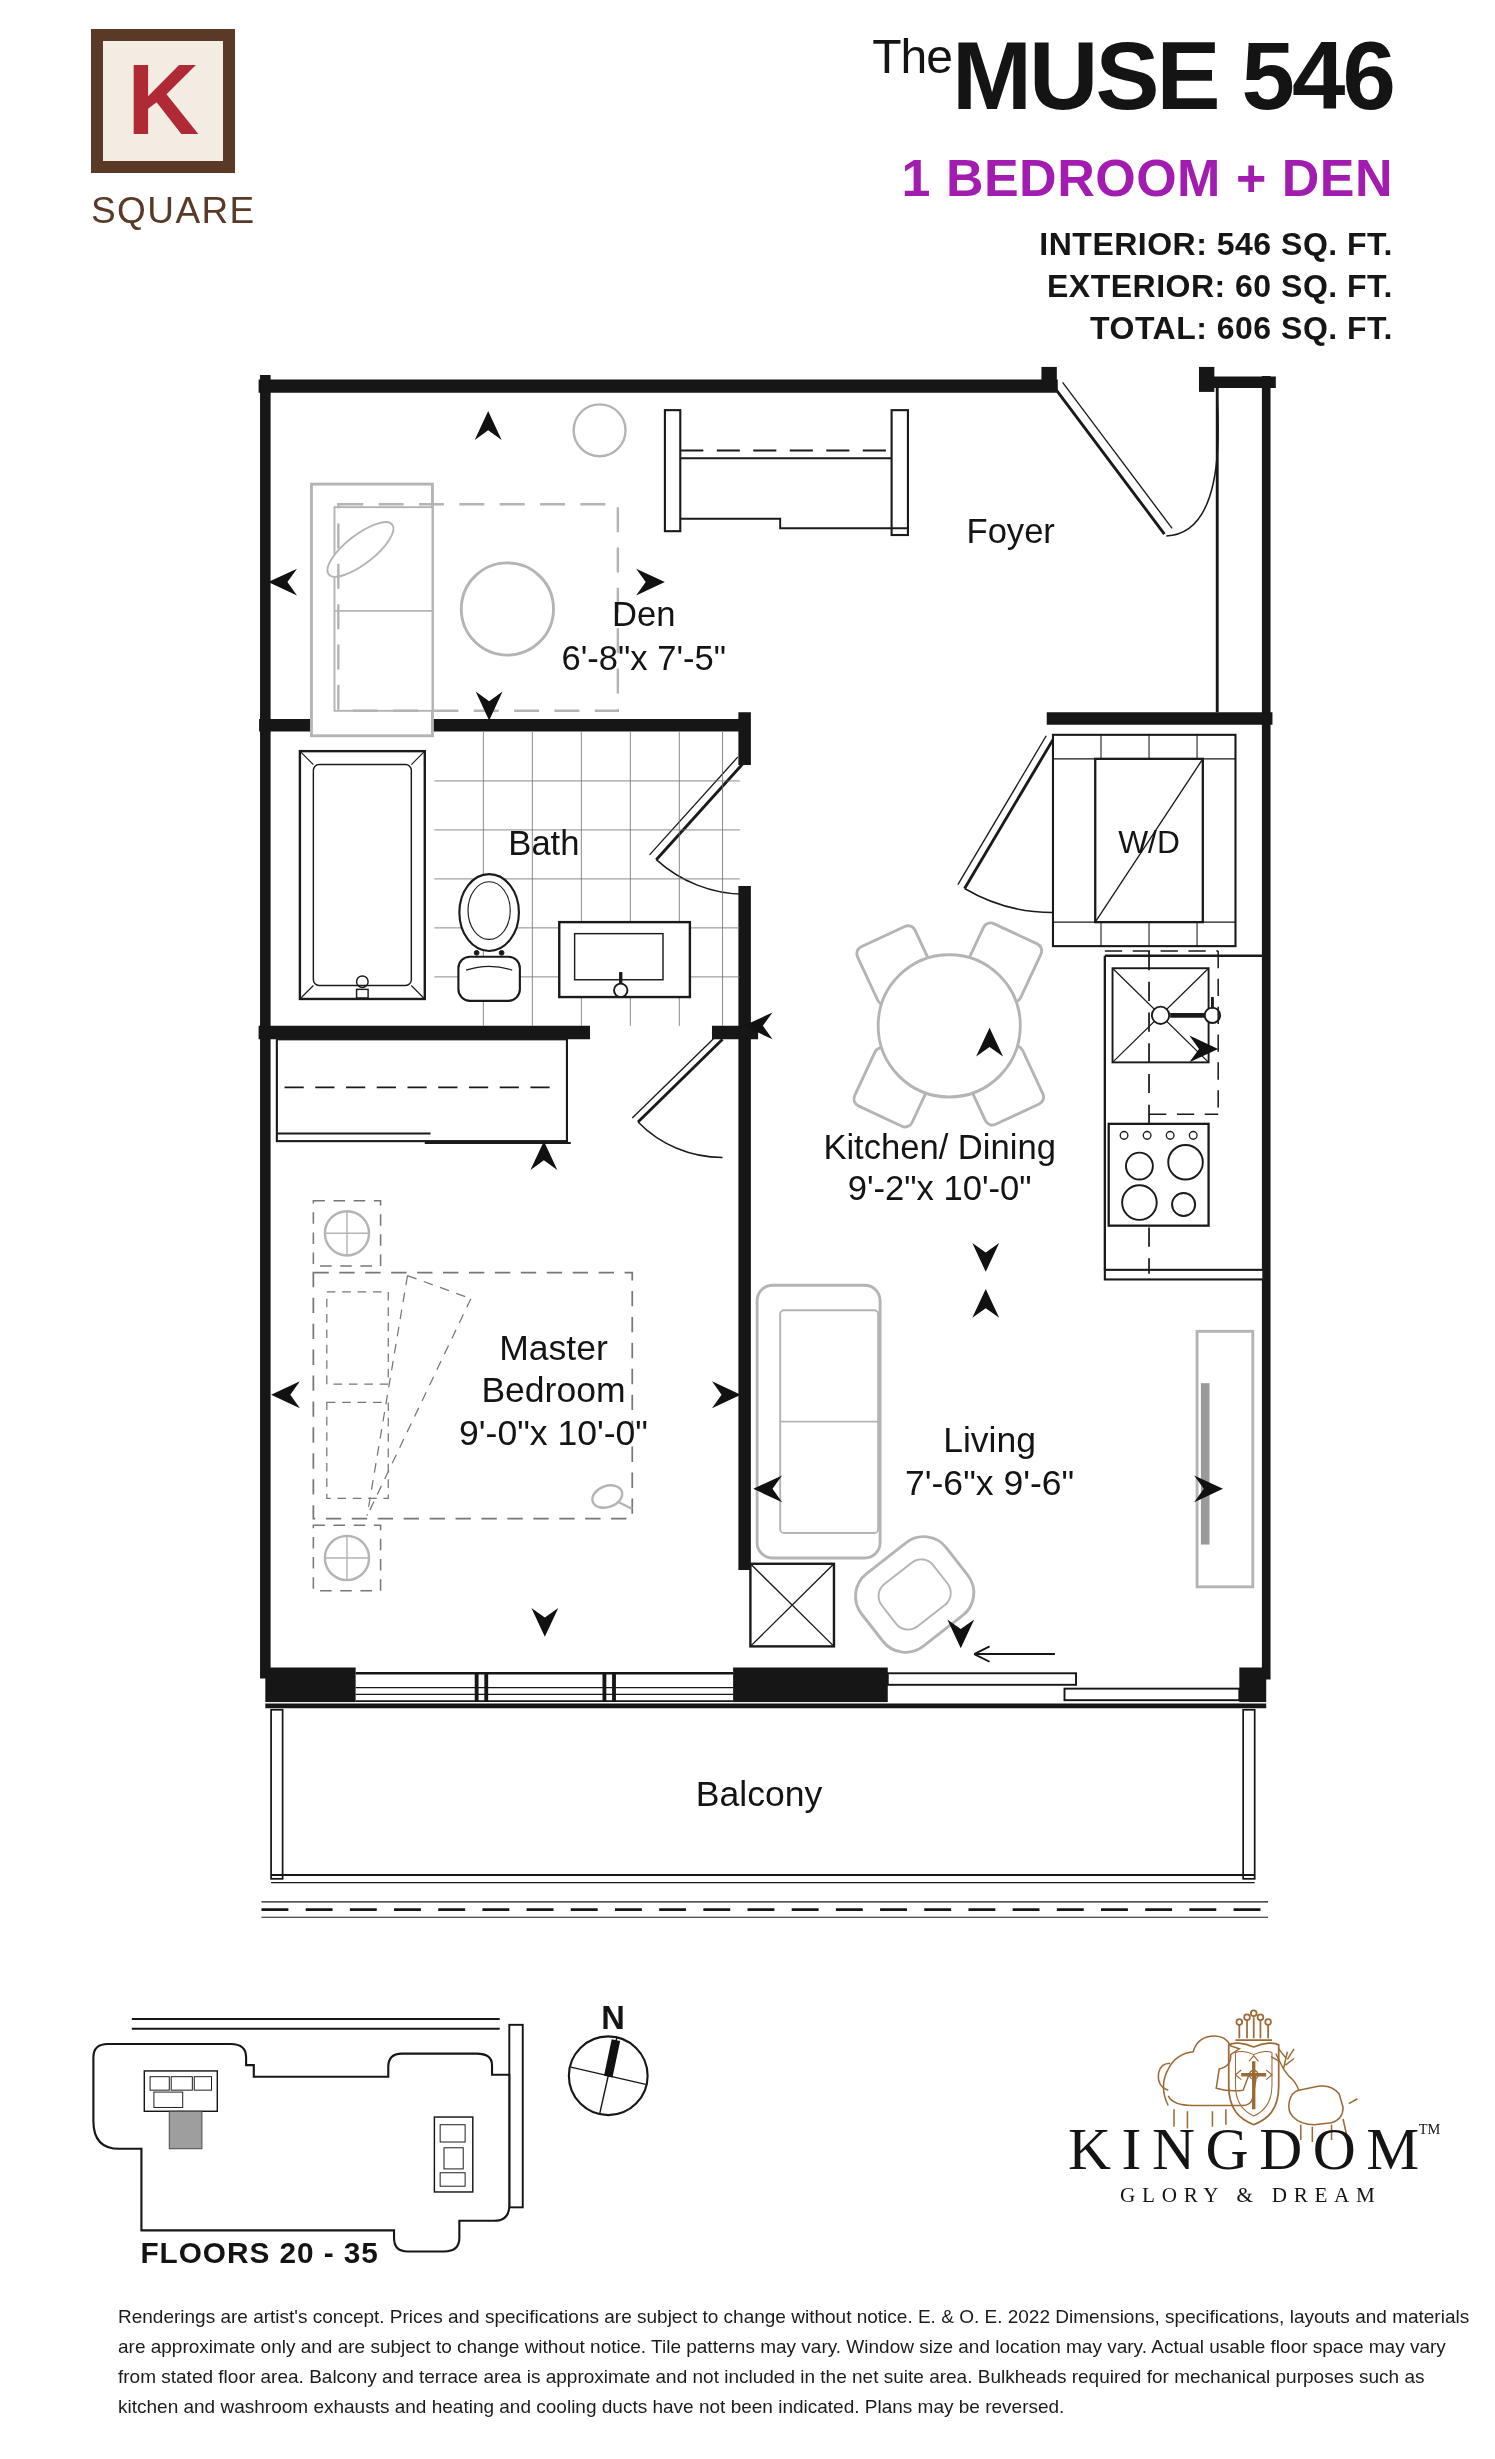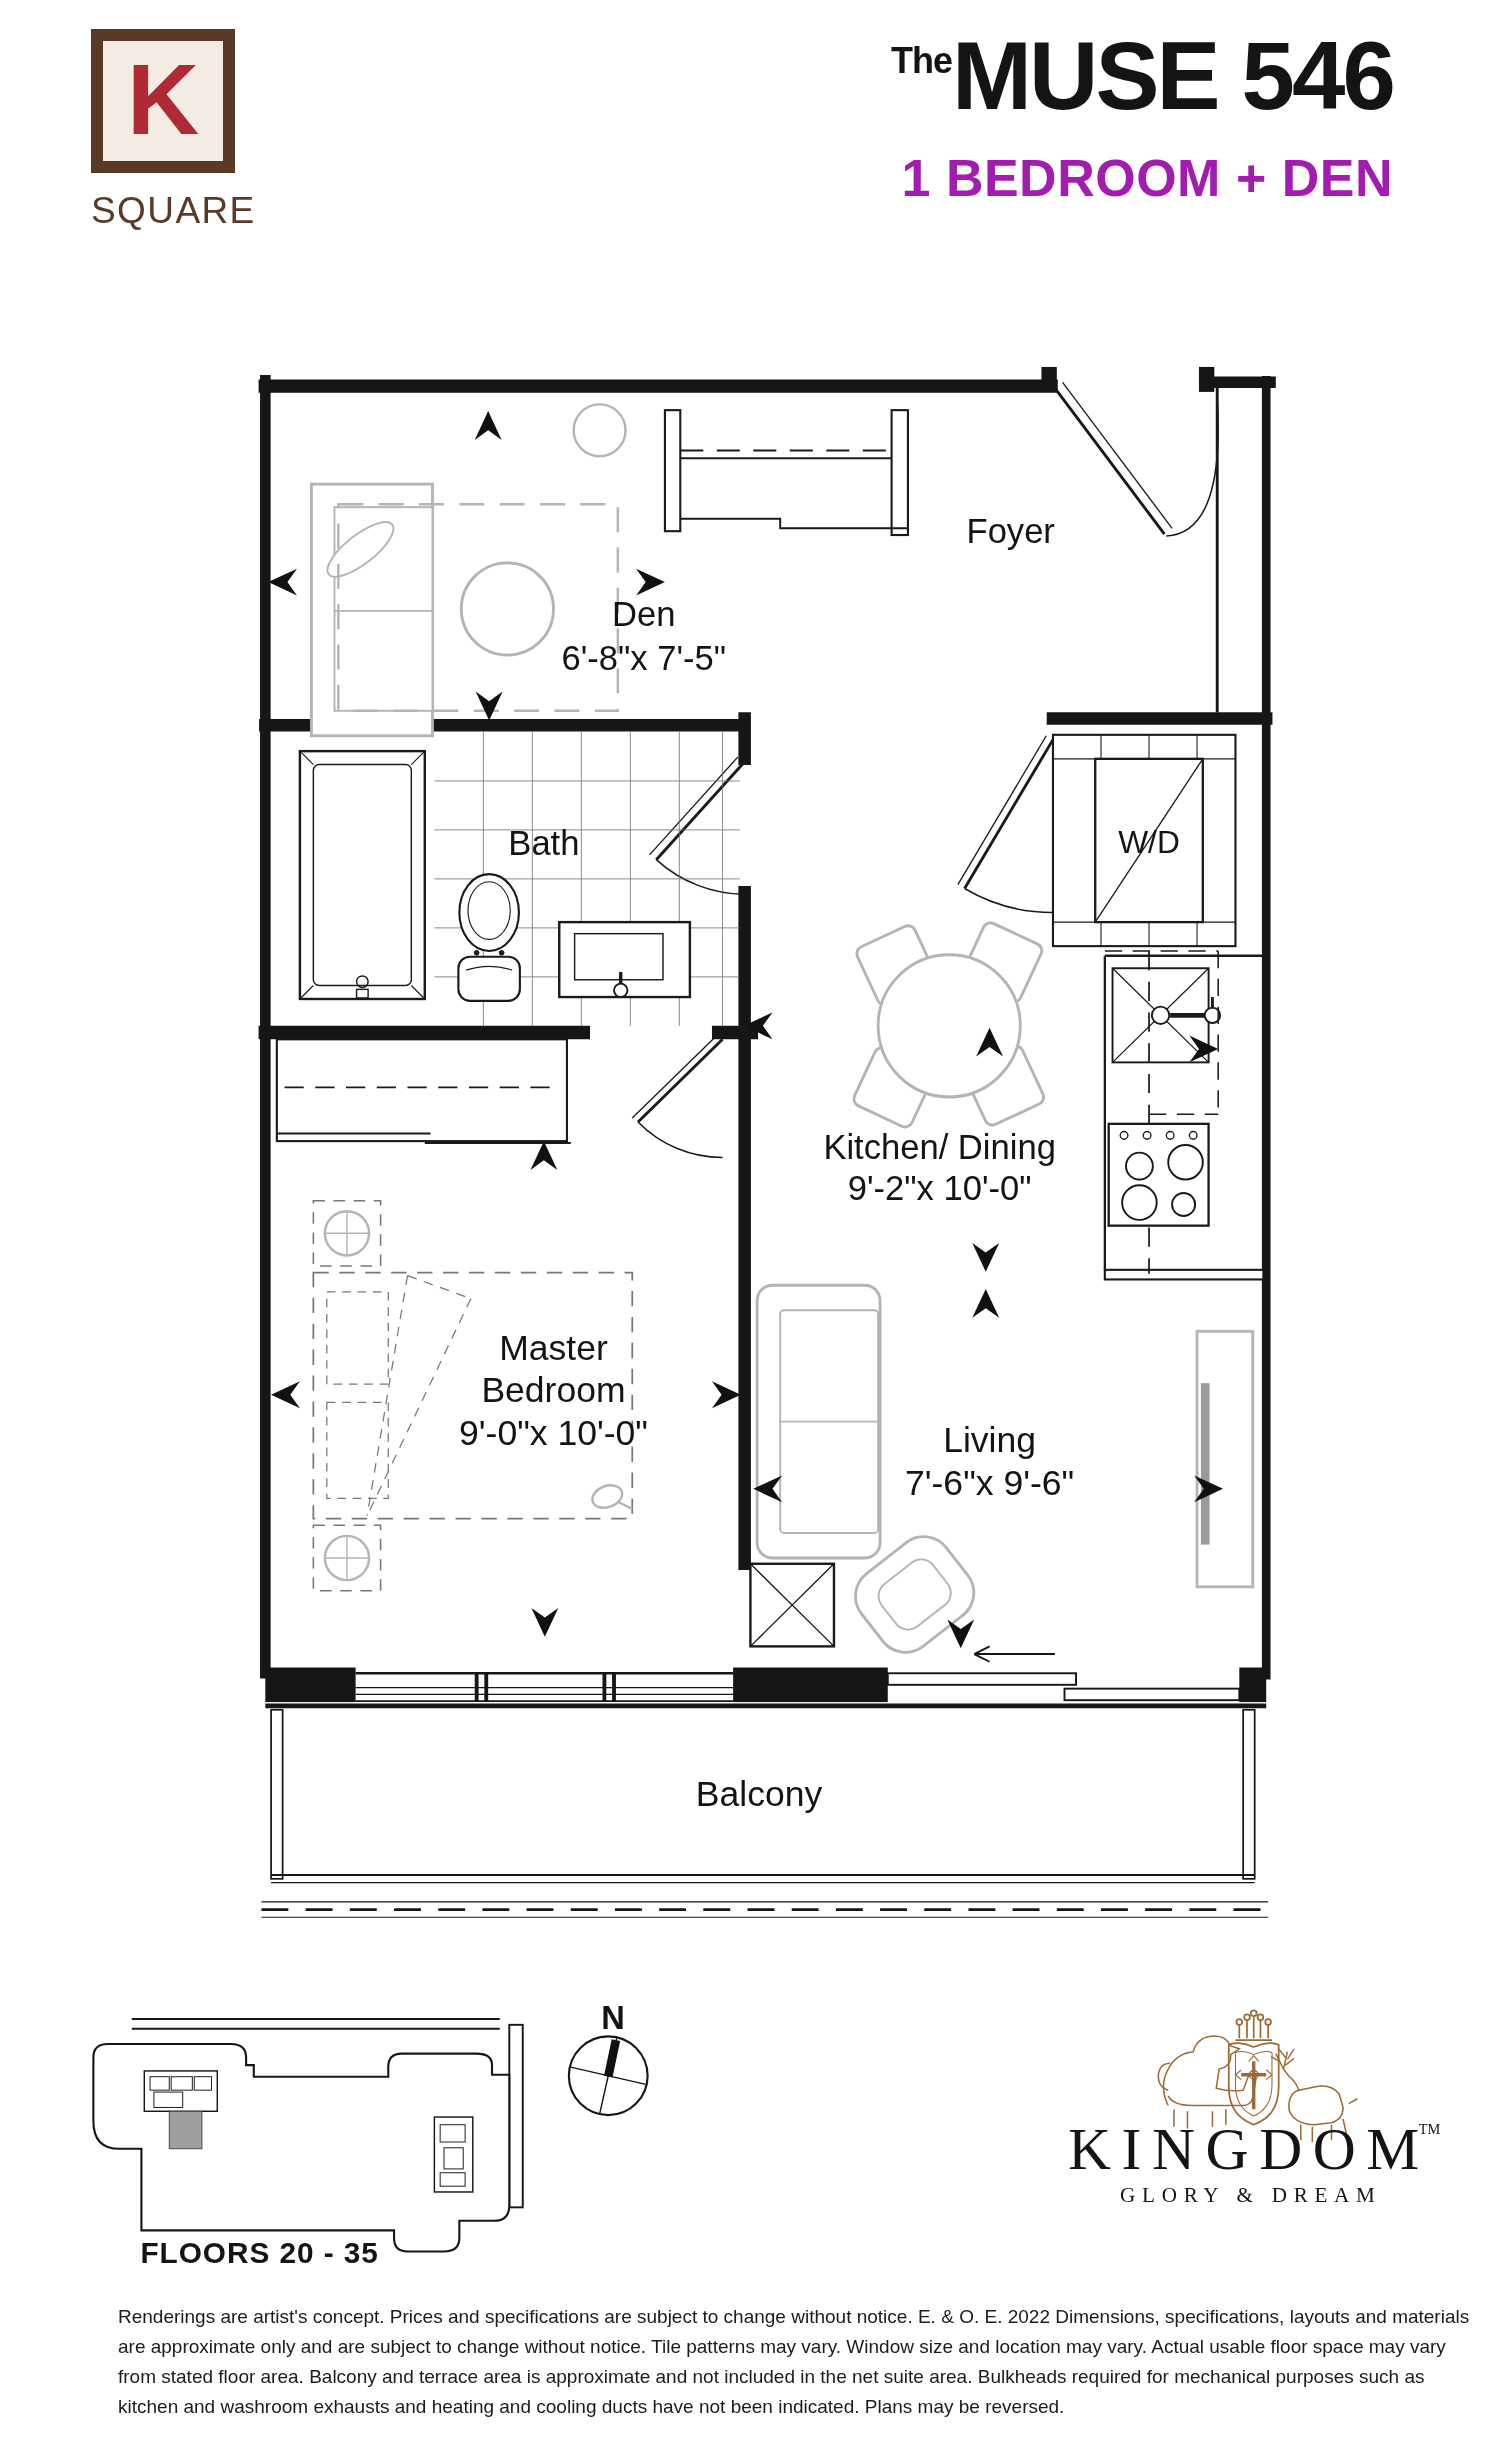--- a/index.html
+++ b/index.html
@@ -6,41 +6,46 @@
   body{width:1496px;height:2459px;position:relative;font-family:"Liberation Sans",sans-serif;color:#161616;}
   .abs{position:absolute;}
   
   .ksq-box{left:91px;top:29px;width:120px;height:120px;border:12.5px solid #5a3a27;background:#f2ece3;
            display:flex;align-items:center;justify-content:center;}
   .ksq-k{font-size:100px;font-weight:bold;color:#b02a35;line-height:1;transform:translateY(-1.9px);}
   .ksq-word{left:91px;top:190px;width:146px;text-align:center;font-size:37px;letter-spacing:1.4px;color:#5a3a27;}
   
   .titleblock{right:103px;top:27px;text-align:right;}
   .title-line{white-space:nowrap;line-height:1.02;}
-  .title-the{font-size:36px;font-weight:bold;letter-spacing:-1px;vertical-align:36px;color:#141414;}
+  .title-the{font-size:48px;font-weight:normal;letter-spacing:-1px;vertical-align:36px;color:#141414;}
   .title-main{font-size:96px;font-weight:bold;letter-spacing:-2.9px;color:#141414;text-align:center;}
   .subtitle{margin-top:23px;font-size:52px;font-weight:bold;color:#a21caf;letter-spacing:0.5px;}
   .areas{margin-top:15.4px;font-size:32px;font-weight:bold;line-height:42px;color:#161616;letter-spacing:0.5px;}
   
   .disclaimer{left:86px;top:2302px;width:1353px;font-size:19px;line-height:30px;color:#1b1b1b;margin-left:32px;}
   
   svg text{font-family:"Liberation Sans",sans-serif;fill:#141414;}
   svg .serif{font-family:"Liberation Serif",serif;}
 </style>
 </head>
 <body>
 
 <div class="abs ksq-box">
   <span class="ksq-k">K</span>
 </div>
 <div class="abs ksq-word">SQUARE</div>
 
 <div class="abs titleblock">
   <div class="title-line"><span class="title-the">The</span><span class="title-main">MUSE 546</span></div>
   <div class="subtitle">1 BEDROOM + DEN</div>
+  <div class="areas">
+    <div>INTERIOR: 546 SQ. FT.</div>
+    <div>EXTERIOR: 60 SQ. FT.</div>
+    <div>TOTAL: 606 SQ. FT.</div>
+  </div>
 </div>
 
 <svg class="abs" style="left:0;top:0" width="1496" height="2459" viewBox="0 0 1557 2560">
   <defs>
     <path id="arr" d="M -14 16 L 0 -14 L 14 16 L 0 6 Z"></path>
     <linearGradient id="gold" x1="0" y1="0" x2="1" y2="0">
       <stop offset="0" stop-color="#5f3b1f"></stop>
         <stop offset="0.45" stop-color="#96622f"></stop>
         <stop offset="1" stop-color="#c59b59"></stop>
     </linearGradient>

